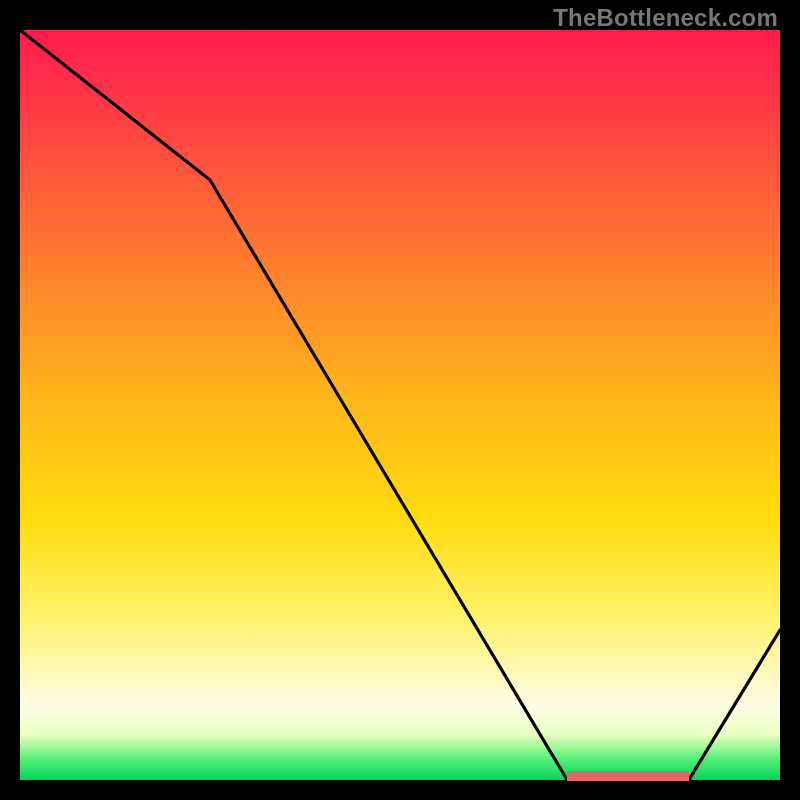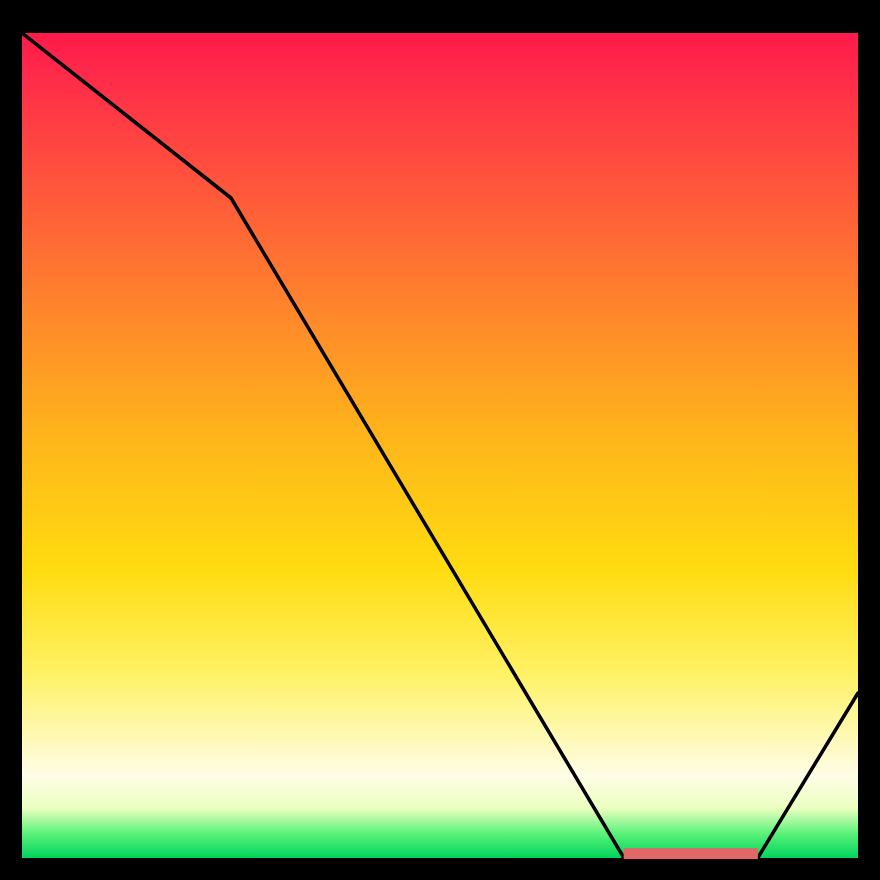--- a/index.html
+++ b/index.html
@@ -64,20 +64,21 @@
     height: 10px;
     background: #e06868;
     z-index: 3;
   }
 </style>
 </head>
 <body>
 
 <div class="container">
 
+  <div class="watermark">TheBottleneck.com</div>
 
   <div class="plot-frame">
     <div class="plot-area"></div>
 
     <svg class="line-svg" viewBox="0 0 760 750" preserveAspectRatio="none">
       <polyline id="curve-polyline" fill="none" stroke="#000" stroke-width="3.2" stroke-linejoin="round" stroke-linecap="round" points="0.0,0.0 190.0,150.0 547.2,750.0 668.8,750.0 760.0,600.0"></polyline>
     </svg>
 
     <div id="dash" class="dash-mark" style="left: 547.2px; width: 121.6px; top: 741px; background: rgb(224, 104, 104);"></div>
   </div>

